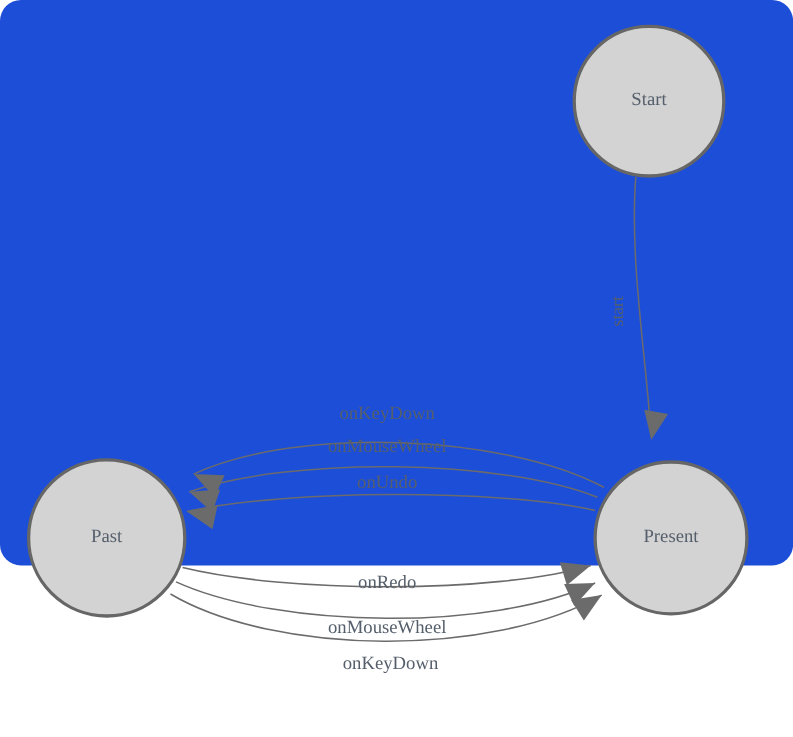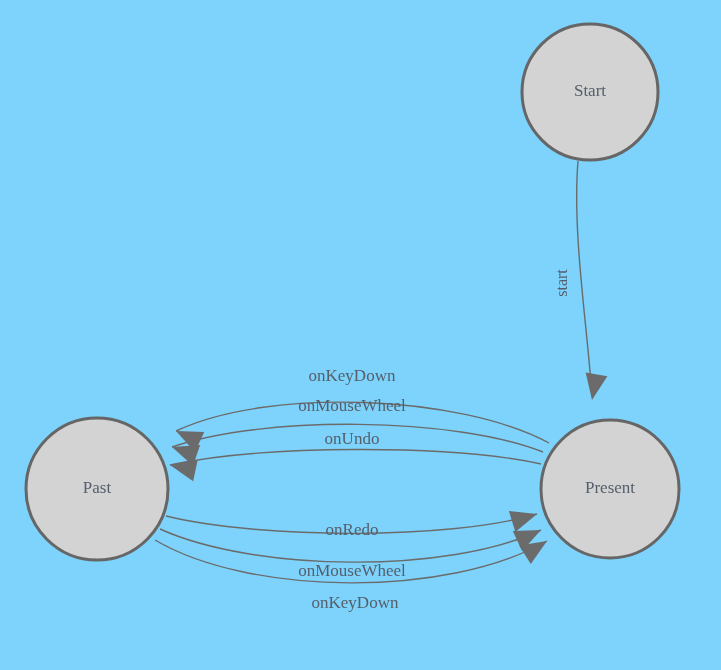--- a/index.html
+++ b/index.html
@@ -9,22 +9,23 @@
   }
   body {
     width: 721px;
     height: 670px;
     overflow: hidden;
     font-family: "Liberation Serif", "DejaVu Serif", serif;
   }
   #diagram-canvas {
     position: relative;
     width: 721px;
-    height: 670px;
-    background: #7dd3fc;
+    height: 514px;
+    background: #1d4ed8;
+    border-radius: 19px;
   }
   svg#graph {
     display: block;
     width: 721px;
     height: 670px;
   }
   .node-shape {
     fill: #d3d3d3;
     stroke: #666666;
     stroke-width: 3;

